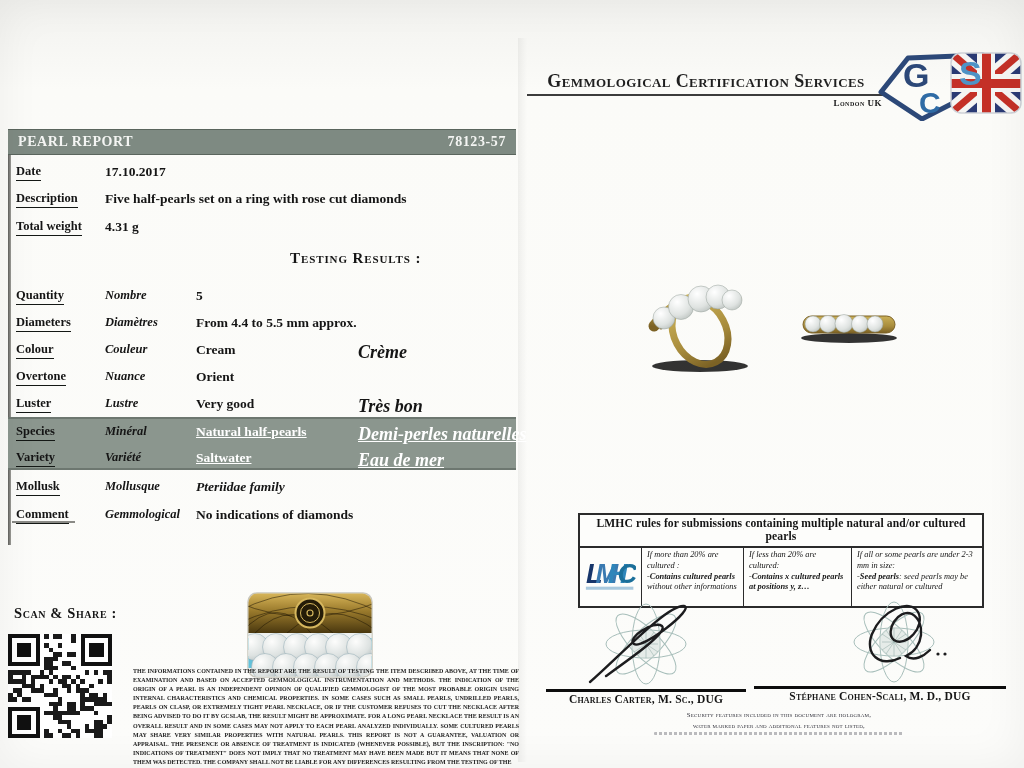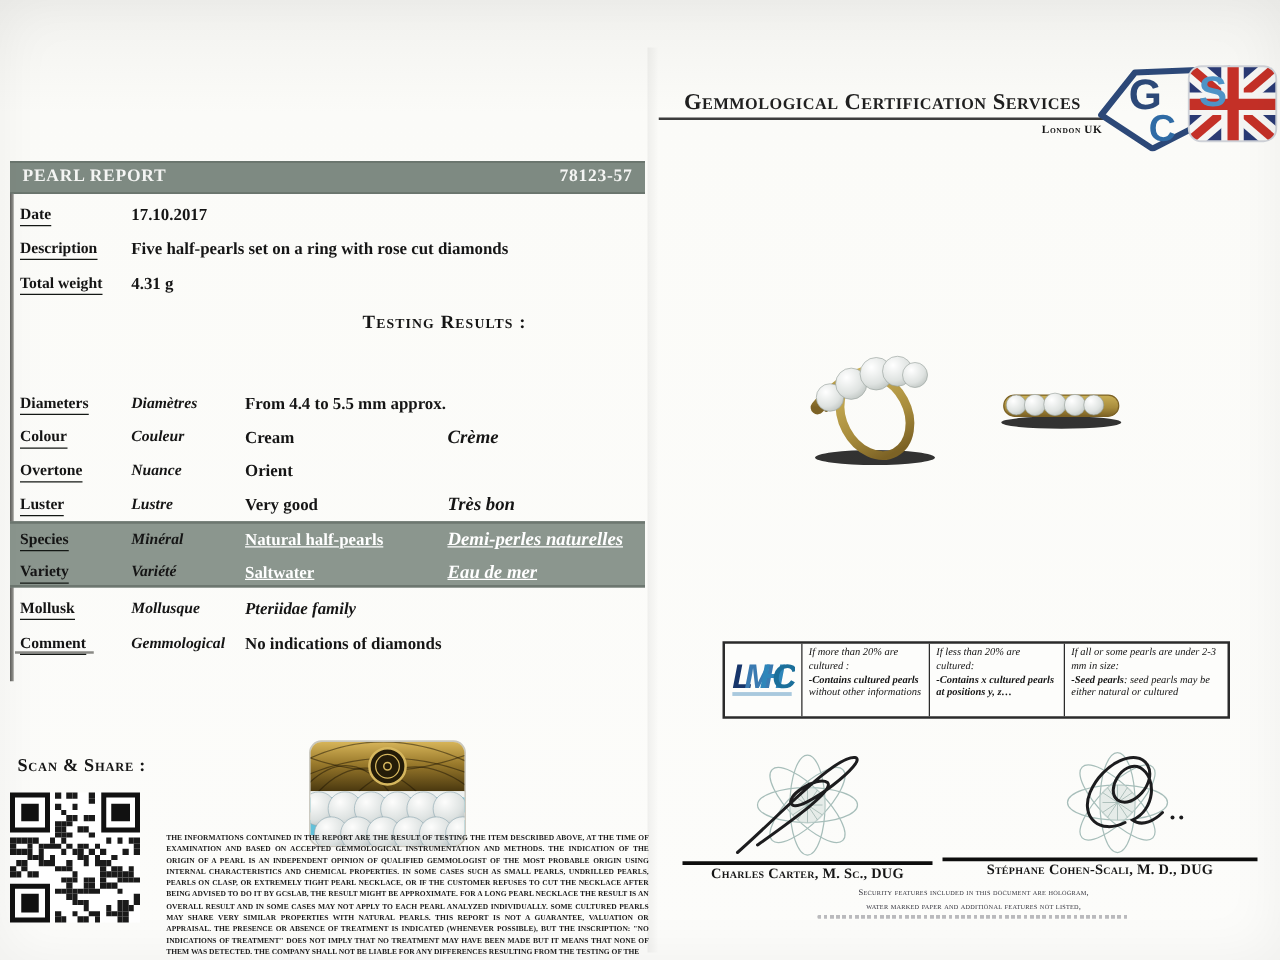--- a/index.html
+++ b/index.html
@@ -20,21 +20,21 @@
         background:linear-gradient(90deg,#5e5e5b,#9e9e99);}
   .tbl-end-tick{left:12px;top:521px;width:63px;height:2px;background:#8a8a86;}
   .page-gap{left:518px;top:38px;width:9px;height:724px;
         background:linear-gradient(90deg,rgba(0,0,0,.05),rgba(0,0,0,0));}
 
   .trow{position:absolute;left:8px;width:508px;height:24px;}
   .trow span{position:absolute;white-space:nowrap;}
   .c1{left:8px;font-weight:bold;font-size:12.5px;border-bottom:1.3px solid #141815;padding-bottom:1px;}
   .c2{left:97px;font-weight:bold;font-style:italic;font-size:12.5px;}
   .c3{left:188px;font-size:13.5px;font-weight:600;}
-  .c4{left:350px;font-size:15px;font-weight:bold;font-style:italic;}
+  .c4{left:350px;font-size:18px;font-weight:bold;font-style:italic;}
   .irow .c3v{position:absolute;left:97px;font-size:13.5px;font-weight:600;white-space:nowrap;}
   .gray-block{left:8px;top:417px;width:508px;height:53px;background:#8b968e;
         border-top:2px solid #6d7770;border-bottom:2px solid #6d7770;box-sizing:border-box;}
   .hl .c3,.hl .c4{color:#fff;font-weight:bold;text-decoration:underline;}
   .ital .c3{font-style:italic;font-weight:bold;}
   .testing-title{left:290px;top:250px;font-variant:small-caps;font-weight:700;
         font-size:15px;letter-spacing:.9px;}
   .scanshare{left:14px;top:605px;font-variant:small-caps;font-weight:700;
         font-size:14.5px;letter-spacing:.6px;}
 
@@ -102,20 +102,25 @@
   </div>
   <div class="trow irow" style="top:219px">
     <span class="c1">Total weight</span>
     <span class="c3v">4.31 g</span>
   </div>
 
   <div class="abs testing-title">Testing Results :</div>
 
   <div class="abs gray-block"></div>
 
+  <div class="trow" style="top:288px">
+    <span class="c1">Quantity</span>
+    <span class="c2">Nombre</span>
+    <span class="c3">5</span>
+  </div>
   <div class="trow" style="top:315px">
     <span class="c1">Diameters</span>
     <span class="c2">Diamètres</span>
     <span class="c3">From 4.4 to 5.5 mm approx.</span>
   </div>
   <div class="trow" style="top:342px">
     <span class="c1">Colour</span>
     <span class="c2">Couleur</span>
     <span class="c3">Cream</span>
     <span class="c4">Crème</span>
@@ -432,20 +437,21 @@
         <circle cx="185" cy="52" r="8" fill="url(#pearl2)"></circle>
         <circle cx="200" cy="52" r="8.5" fill="url(#pearl2)"></circle>
         <circle cx="216" cy="51.5" r="9" fill="url(#pearl2)"></circle>
         <circle cx="232" cy="52" r="8.5" fill="url(#pearl2)"></circle>
         <circle cx="247" cy="52" r="8" fill="url(#pearl2)"></circle>
       </g>
     </g>
   </svg>
 
   <div class="abs lmhc">
+    <div class="lmhc-title">LMHC rules for submissions containing multiple natural and/or cultured pearls</div>
     <div class="lmhc-body">
       <div class="lcell lmhc-logo-cell">
         <svg width="54" height="42" viewBox="0 0 58 44">
           <text x="1" y="29" font-family="Liberation Sans,sans-serif" font-weight="bold" font-size="31" fill="#17366b">L</text>
           <text x="12" y="29" font-family="Liberation Sans,sans-serif" font-weight="bold" font-size="31" fill="#3a7ab1">M</text>
           <text x="26" y="29" font-family="Liberation Sans,sans-serif" font-weight="bold" font-size="31" fill="#2e86ba">H</text>
           <text x="37" y="29" font-family="Liberation Sans,sans-serif" font-weight="bold" font-size="31" fill="#1b6f9a">C</text>
           <rect x="1" y="33" width="54" height="3.5" fill="#a9c9de"></rect>
         </svg>
       </div>

